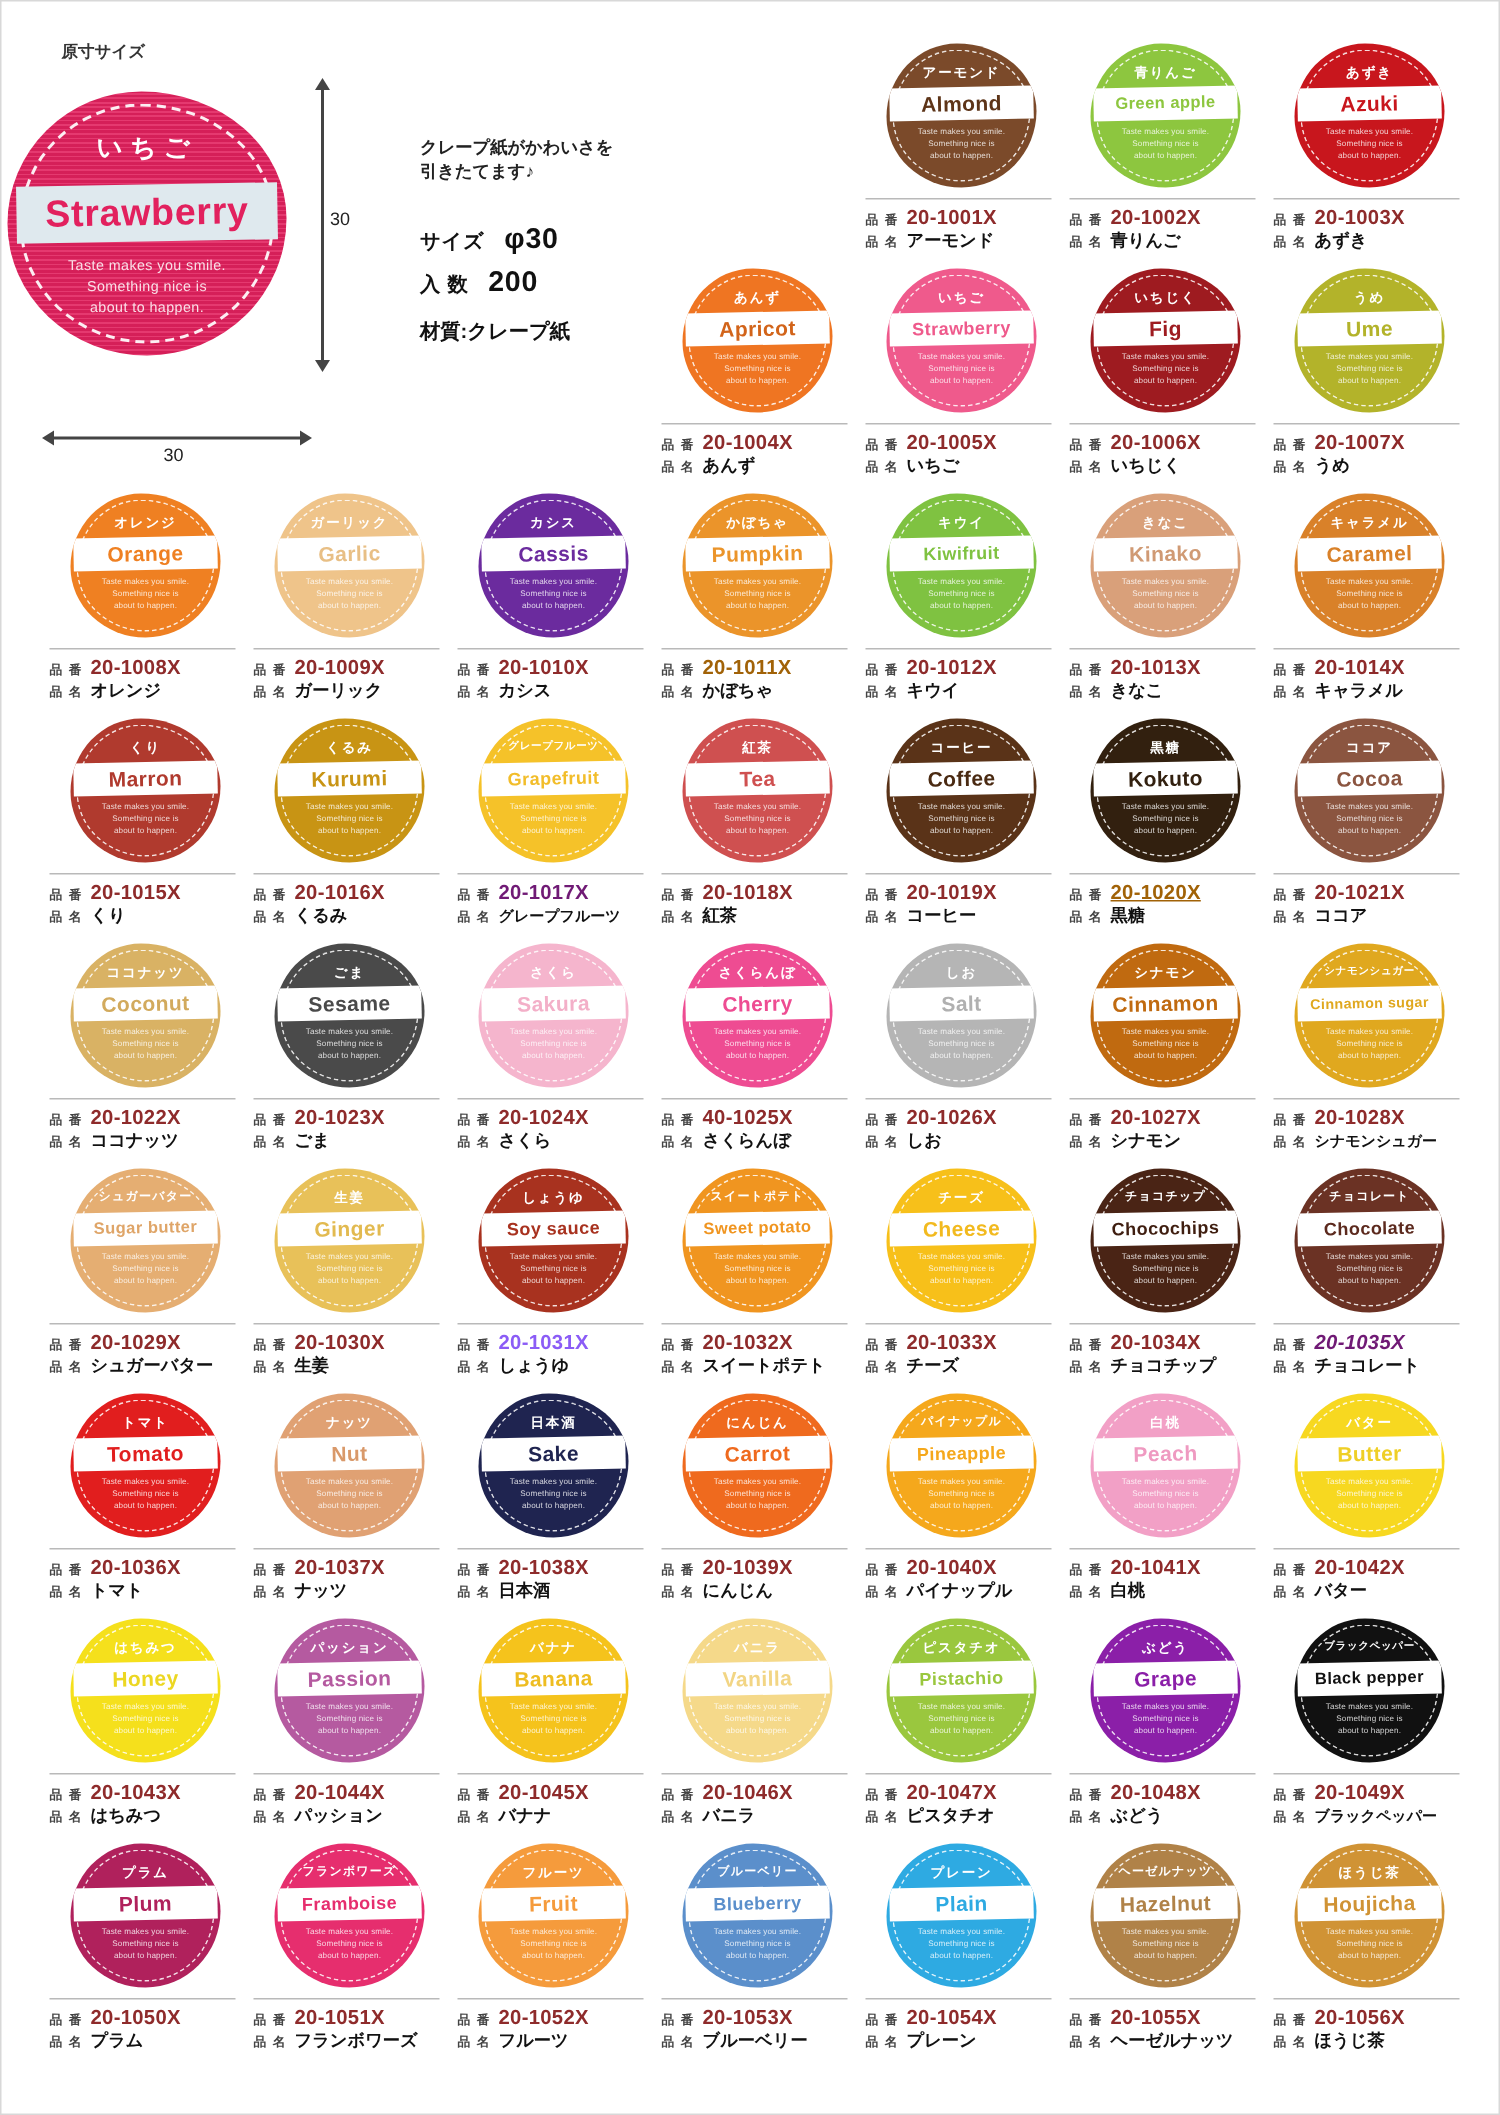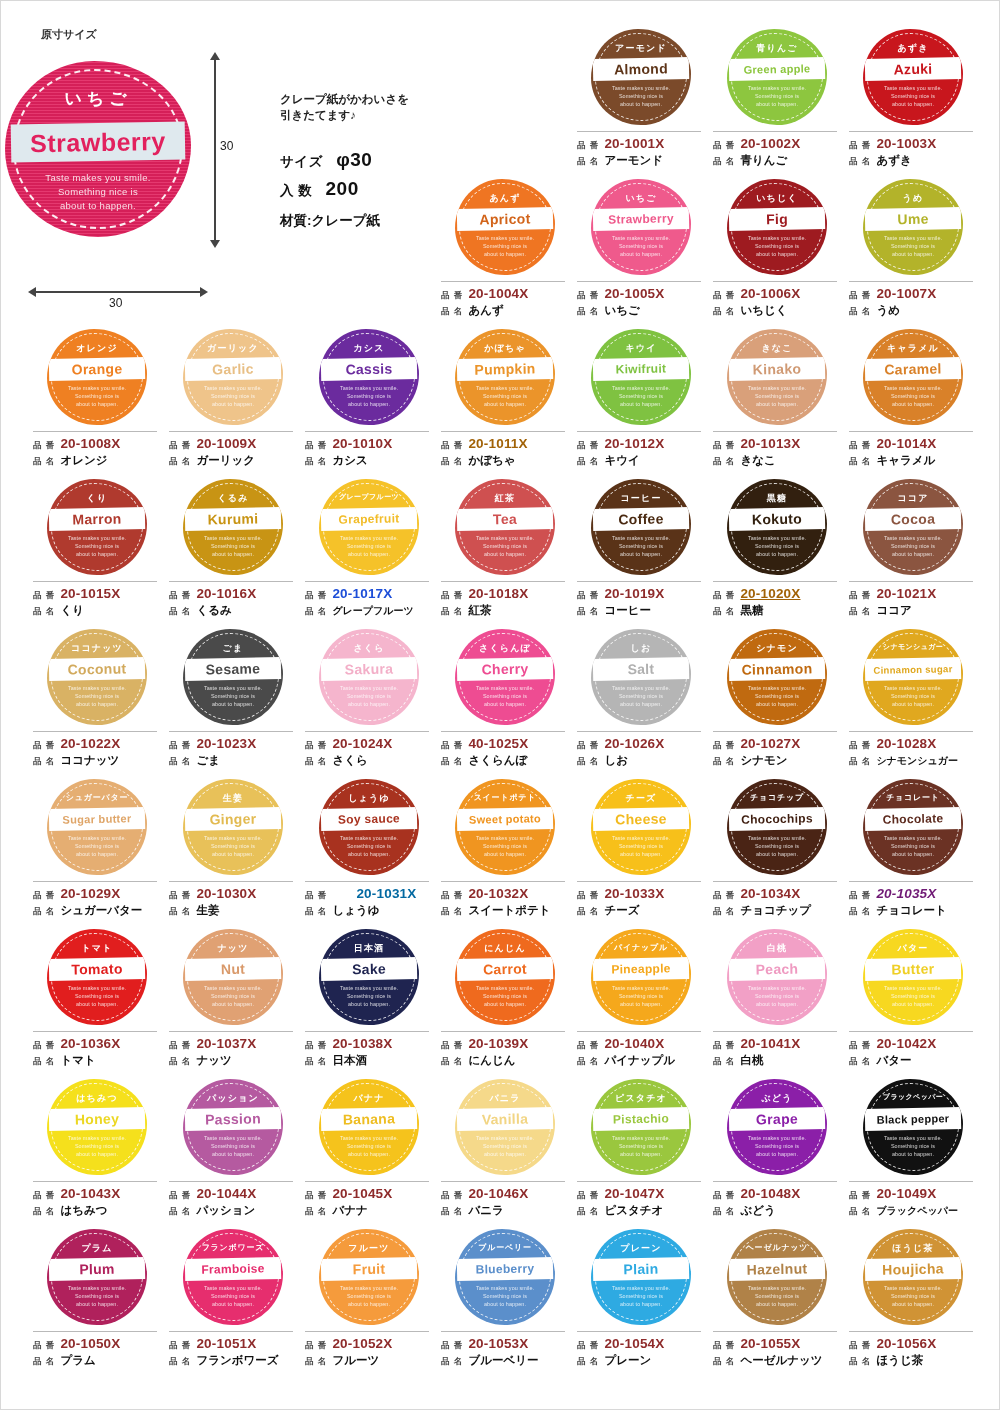--- a/index.html
+++ b/index.html
@@ -520,21 +520,21 @@
           <div class="dash"></div>
           <div class="jp" style="color: rgb(255, 255, 255); font-size: 7px; letter-spacing: 0.4px;">グレープフルーツ</div>
           <div class="band">
             <div class="en" style="color: rgb(242, 189, 42); font-size: 12px;">Grapefruit</div>
           </div>
           <div class="sub">Taste makes you smile.<br>Something nice is<br>about to happen.</div>
         </div>
         <div class="caption">
           <div class="line">
             <span class="lbl">品 番</span>
-            <span class="code" style="color: #1d4ed8;">20-1017X</span>
+            <span class="code" style="color: #701a75;">20-1017X</span>
           </div>
           <div class="line">
             <span class="lbl">品 名</span>
             <span class="name sm">グレープフルーツ</span>
           </div>
         </div>
       </div>
       <div class="cell">
         <div class="sticker" style="background: rgb(207, 80, 80);">
           <div class="dash"></div>
@@ -800,21 +800,21 @@
           <div class="dash"></div>
           <div class="jp" style="color: rgb(255, 255, 255);">しょうゆ</div>
           <div class="band">
             <div class="en" style="color: rgb(168, 50, 31); font-size: 12px;">Soy sauce</div>
           </div>
           <div class="sub">Taste makes you smile.<br>Something nice is<br>about to happen.</div>
         </div>
         <div class="caption">
           <div class="line">
             <span class="lbl">品 番</span>
-            <span class="code" style="color: #0369a1; margin-left: 24px;">20-1031X</span>
+            <span class="code" style="color: #8b5cf6;">20-1031X</span>
           </div>
           <div class="line">
             <span class="lbl">品 名</span>
             <span class="name">しょうゆ</span>
           </div>
         </div>
       </div>
       <div class="cell">
         <div class="sticker" style="background: rgb(240, 149, 32);">
           <div class="dash"></div>

